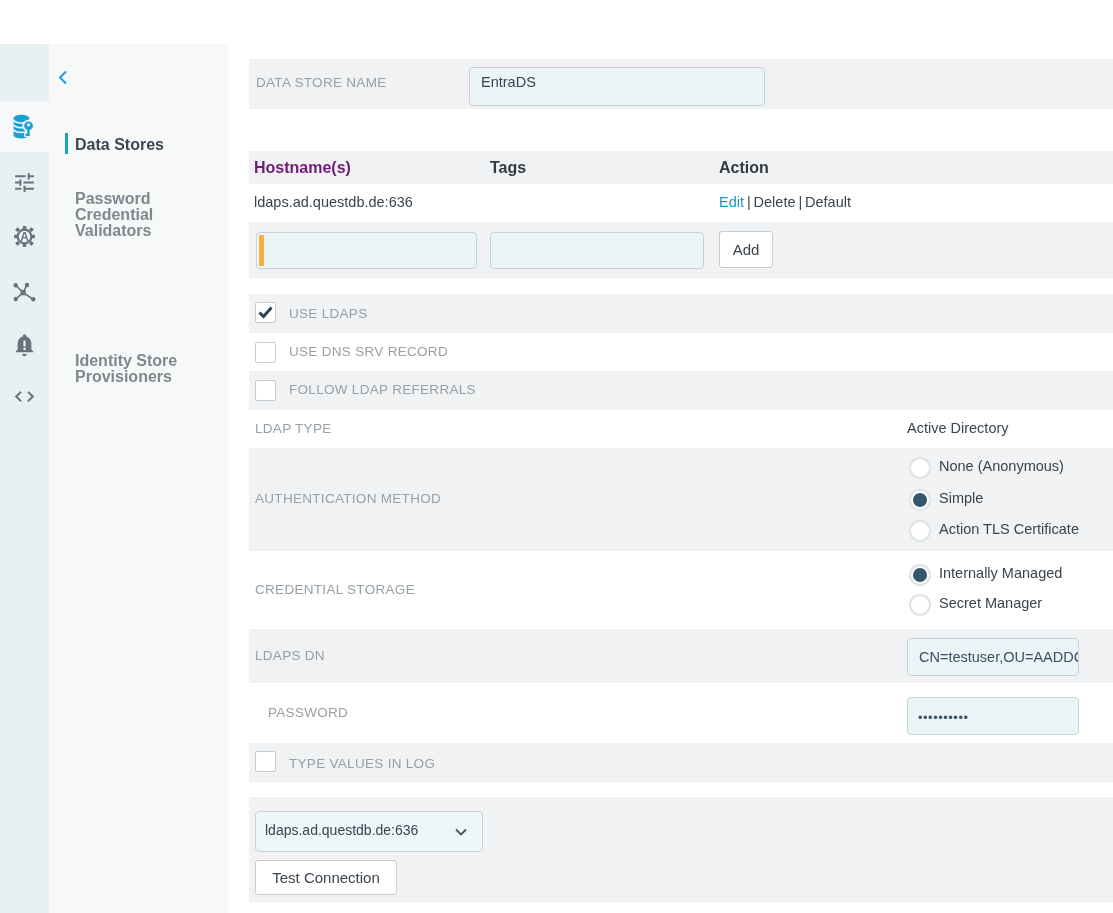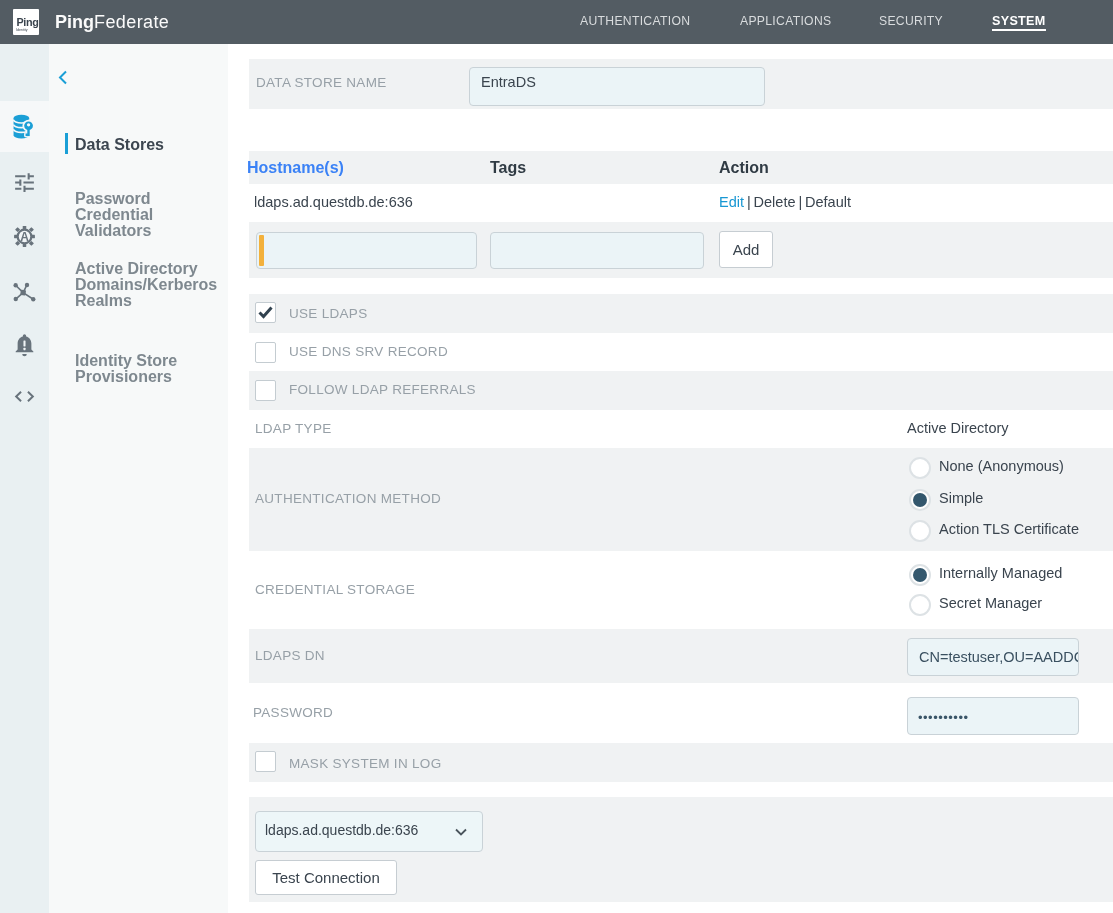--- a/index.html
+++ b/index.html
@@ -42,34 +42,20 @@
   .radio { position:absolute; width:22px; height:22px; border-radius:50%; background:#fff; border:2px solid #DDE2E5; }
   .radio .dot { position:absolute; left:2px; top:2px; width:14px; height:14px; border-radius:50%; background:#33576D; }
 
   .btn { position:absolute; background:#fff; border:1px solid #C6CDD2; border-radius:3px;
          font-size:15px; color:#3A444E; text-align:center; font-family:"Liberation Sans",sans-serif; }
 </style>
 </head>
 <body>
 <div id="app">
 
-  <div id="topbar">
-    <div id="logo">
-      <svg width="26" height="26" viewBox="0 0 26 26">
-        <text x="3.4" y="16.5" font-family="Liberation Sans,sans-serif" font-size="10.8" font-weight="700" fill="#3A444E" letter-spacing="-0.3">Ping</text>
-        <text x="3" y="21.5" font-family="Liberation Sans,sans-serif" font-size="3.6" fill="#3A444E">Identity</text>
-      </svg>
-    </div>
-    <div id="brand"><b>Ping</b><span>Federate</span></div>
-    <div class="navitem" style="left:580px;">AUTHENTICATION</div>
-    <div class="navitem" style="left:740px;">APPLICATIONS</div>
-    <div class="navitem" style="left:879px;">SECURITY</div>
-    <div class="navitem active" style="left:992px;">SYSTEM</div>
-    <div id="sysline"></div>
-  </div>
 
   <div id="rail">
     <div id="railactive"></div>
 
     <svg class="railicon" style="top:70px;" viewBox="0 0 24 24">
       <g fill="#1B9FD6">
         <path d="M1.5 3.8 v16.7 a7.5 3 0 0 0 15 0 V3.8 Z"></path>
         <ellipse cx="9" cy="3.8" rx="7.5" ry="3"></ellipse>
       </g>
       <g stroke="#F6F8F9" stroke-width="1.6" fill="none">
@@ -141,30 +127,29 @@
     </svg>
   </div>
 
   <div id="sidebar"></div>
   <svg style="position:absolute;left:58px;top:70px;" width="10" height="15" viewBox="0 0 10 15">
       <path d="M8 1.5 L2 7.5 L8 13.5" stroke="#1A9FD6" stroke-width="2" fill="none"></path>
     </svg>
   <div id="sb-bar"></div>
   <div class="sbitem" id="sb-active" style="top:137px;">Data Stores</div>
   <div class="sbitem" style="top:191px;">Password Credential Validators</div>
-  <div class="sbitem" style="top:261px;">Active Directory Domains/Kerberos Realms</div>
   <div class="sbitem" style="top:353px;">Identity Store Provisioners</div>
 
   <div class="row" style="top:59px; height:50px;"></div>
   <div class="abs lbl" style="left:256px; top:75px;text-align:right;">DATA STORE NAME</div>
   <div class="tinput" style="left:469px; top:67px; width:296px; height:39px;"></div>
   <div class="abs dark" style="left:481px; top:74px;">EntraDS</div>
 
   <div class="row" style="top:151px; height:33px;"></div>
-  <div class="abs" style="left:247px; top:159px; font-size:16px; font-weight:700; color:#3b82f6;">Hostname(s)</div>
+  <div class="abs" style="left:254px; top:159px; font-size:16px; font-weight:700; color:#701a75;">Hostname(s)</div>
   <div class="abs" style="left:490px; top:159px; font-size:16px; font-weight:700; color:#303B44;">Tags</div>
   <div class="abs" style="left:719px; top:159px; font-size:16px; font-weight:700; color:#303B44;">Action</div>
 
   <div class="abs" style="left:254px; top:194px; font-size:14.5px; color:#3A444E;">ldaps.ad.questdb.de:636</div>
   <div class="abs" style="left:719px; top:194px; font-size:14.5px; color:#3A444E;"><span style="color:#1897D3;">Edit</span> | Delete | Default</div>
 
   <div class="row" style="top:222px; height:56px;"></div>
   <div class="tinput" style="left:256px; top:232px; width:221px; height:37px;"></div>
   <div class="abs" style="left:259px; top:235px; width:5px; height:31px; background:#F3B13C; border-radius:1px;"></div>
   <div class="tinput" style="left:490px; top:232px; width:214px; height:37px;"></div>
@@ -206,27 +191,27 @@
   <div class="abs dark" style="left:939px; top:565px;">Internally Managed</div>
   <div class="radio" style="left:909px; top:594px;"></div>
   <div class="abs dark" style="left:939px; top:595px;">Secret Manager</div>
 
   <div class="row" style="top:629px; height:54px;"></div>
   <div class="abs lbl" style="left:255px; top:648px;">LDAPS DN</div>
   <div class="tinput" style="left:907px; top:638px; width:172px; height:38px; overflow:hidden;">
     <div style="position:absolute; left:11px; top:10px; font-size:14.5px; color:#3A5060; white-space:nowrap;">CN=testuser,OU=AADDC</div>
   </div>
 
-  <div class="abs lbl" style="left:253px; top:705px;">PASSWORD</div>
+  <div class="abs lbl" style="left:268px; top:705px;">PASSWORD</div>
   <div class="tinput" style="left:907px; top:697px; width:172px; height:38px;"></div>
   <div class="abs" style="left:918px; top:710px; font-size:13px; color:#3A5568; letter-spacing:0.5px;">••••••••••</div>
 
   <div class="row" style="top:743px; height:39px;"></div>
   <div class="cb" style="left:255px; top:751px;"></div>
-  <div class="abs lbl" style="left:289px; top:756px;">MASK SYSTEM IN LOG</div>
+  <div class="abs lbl" style="left:289px; top:756px;">TYPE VALUES IN LOG</div>
 
   <div class="row" style="top:797px; height:105px;"></div>
   <div class="tinput" style="left:255px; top:811px; width:228px; height:41px; background:#EDF6F8;"></div>
   <div class="abs" style="left:265px; top:822px; font-size:14px; color:#3A444E;">ldaps.ad.questdb.de:636</div>
   <svg class="abs" style="left:454px; top:827px;" width="14" height="10" viewBox="0 0 14 10">
       <path d="M2 2.5 L7 7.5 L12 2.5" stroke="#4A545C" stroke-width="1.8" fill="none"></path>
     </svg>
   <div class="btn" style="left:255px; top:860px; width:142px; height:35px; line-height:33px;">Test Connection</div>
 
 </div>

